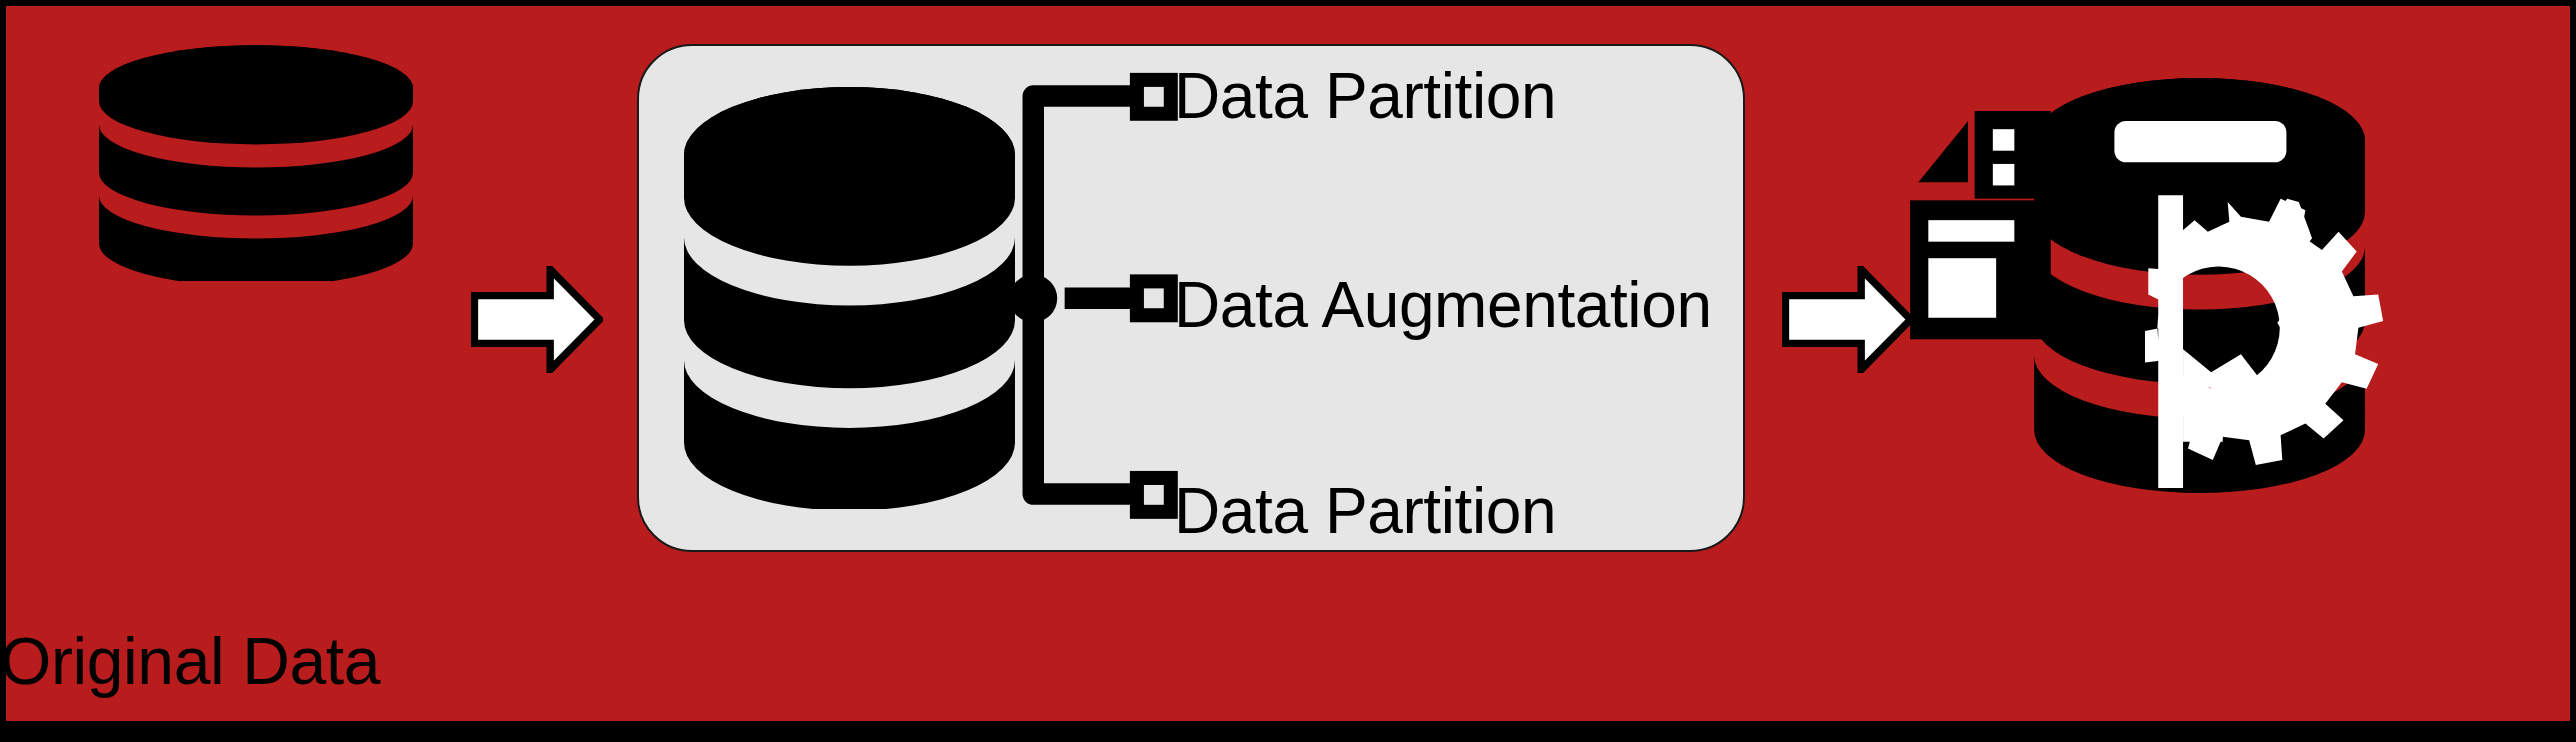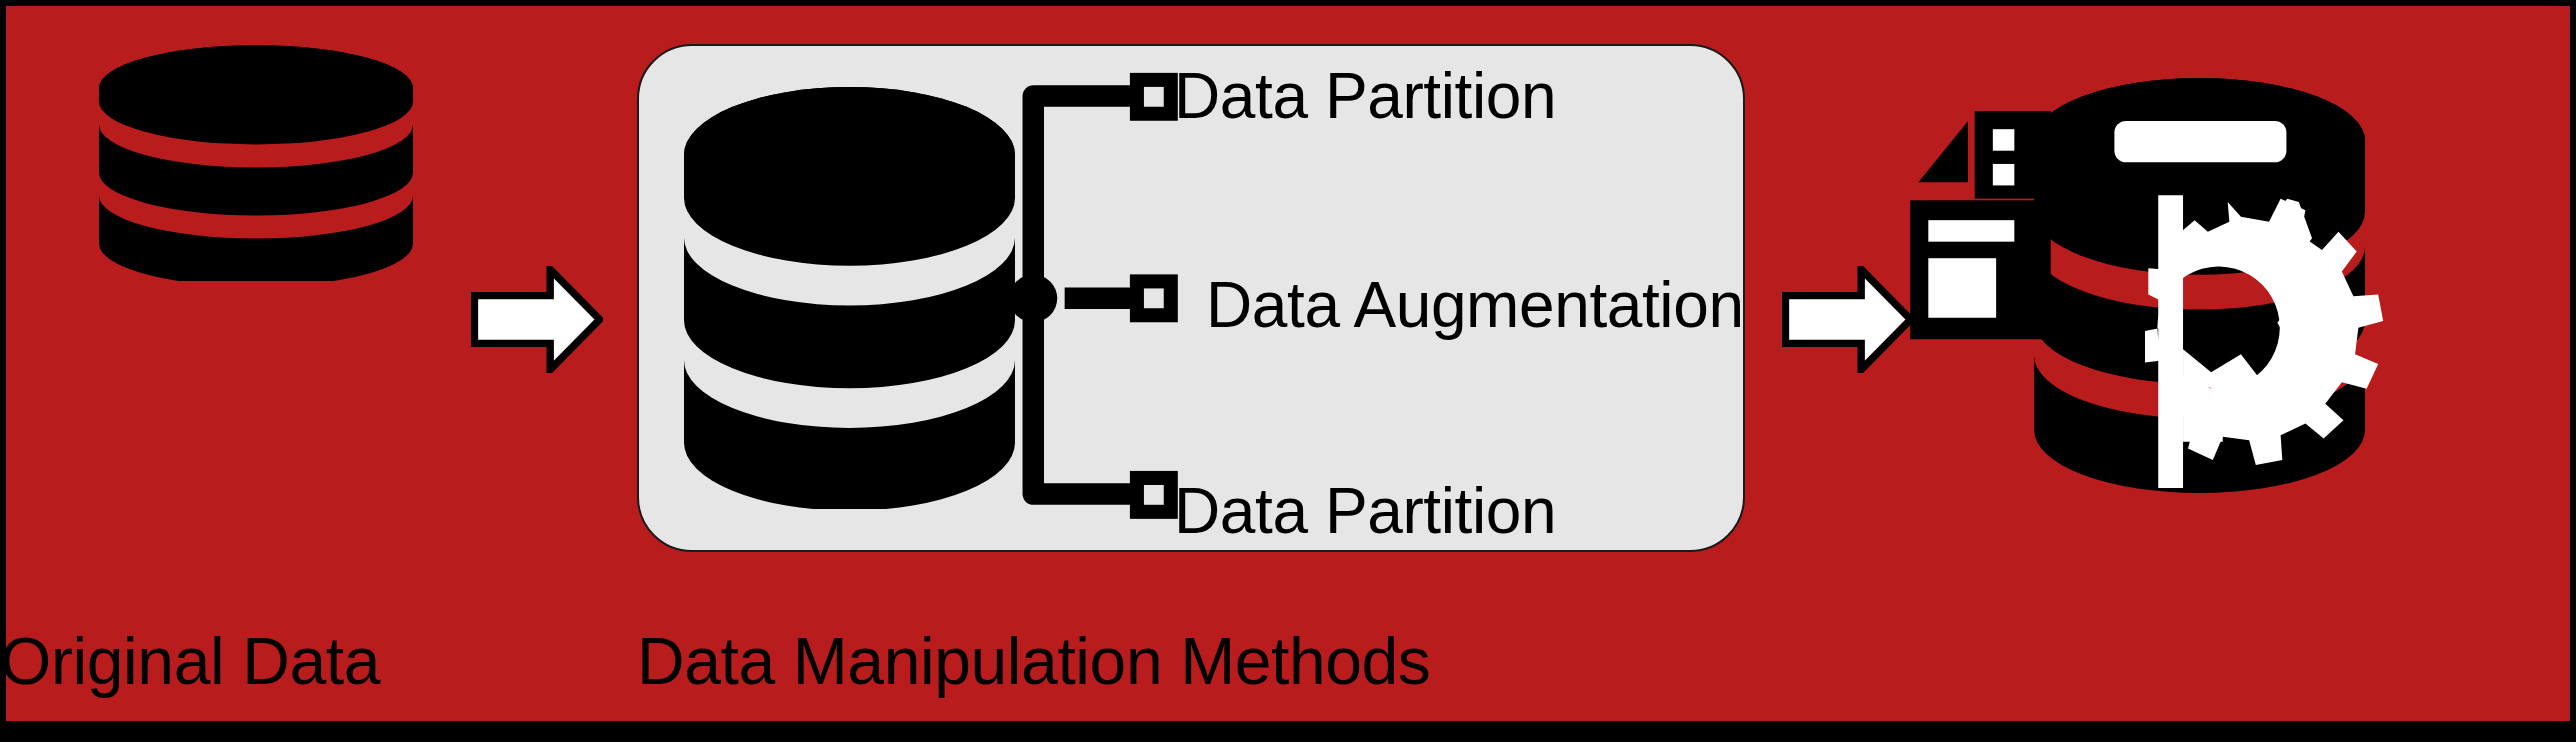--- a/index.html
+++ b/index.html
@@ -70,21 +70,21 @@
   .branch-label {
     position: absolute;
     font-family: "Liberation Sans", sans-serif;
     font-size: 64px;
     color: #000000;
     white-space: nowrap;
     line-height: 1;
     letter-spacing: -0.4px;
   }
   #label-partition    { left: 1174px; top: 64px; }
-  #label-augmentation { left: 1174px; top: 273px; margin-left: 32px; }
+  #label-augmentation { left: 1174px; top: 273px; }
   #label-influence    { left: 1174px; top: 479px; }
 
   
   .arrow {
     position: absolute;
     width: 132px;
     height: 107px;
   }
   #arrow-1 { left: 471px; top: 266px; }
   #arrow-2 { left: 1782px; top: 266px; }
@@ -242,16 +242,15 @@
         <rect x="100" y="168" width="26" height="26" fill="#ffffff"></rect>
 
         <rect x="0" y="212" width="170" height="168"></rect>
         <rect x="22" y="236" width="104" height="26" fill="#ffffff"></rect>
         <rect x="22" y="282" width="82" height="72" fill="#ffffff"></rect>
       </g>
     </svg>
   </div>
 
   <div id="caption-original" class="caption">Original Data</div>
-  <div id="caption-methods" class="caption">Data Manipulation Methods</div>
 
 </div>
 
 
 </body></html>

